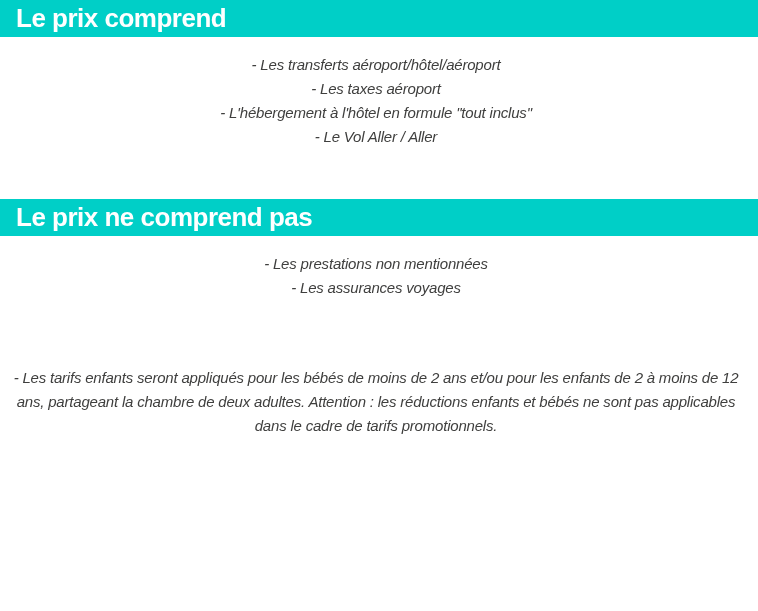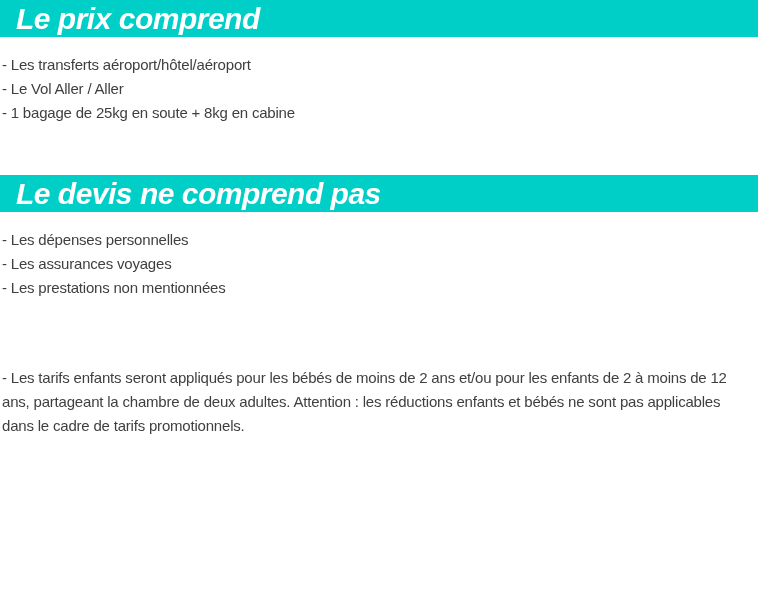--- a/index.html
+++ b/index.html
@@ -18,63 +18,64 @@
     box-sizing: border-box;
     width: 758px;
     height: 37px;
     background: var(--accent, #00CFC7);
     display: flex;
     align-items: center;
     padding-left: 16px;
   }
   .section-title {
     color: var(--header-text, #ffffff);
-    font-size: 30px;
+    font-size: 26px;
     font-weight: bold;
-    font-style: italic;
     letter-spacing: -0.5px;
     white-space: nowrap;
   }
   .section-body {
     box-sizing: border-box;
     padding: 16px 8px 50px 2px;
   }
   .section:last-child .section-body {
     padding-bottom: 14px;
   }
   .section-body p {
     margin: 0;
     font-size: 15px;
+    font-style: italic;
     line-height: 24px;
     letter-spacing: -0.2px;
     color: var(--body-text, #3F3F3E);
+    text-align: center;
   }
 </style>
 </head>
 <body>
 
 <div class="section">
   <div class="section-header">
     <span class="section-title">Le prix comprend</span>
   </div>
   <div class="section-body">
     <p>- Les transferts aéroport/hôtel/aéroport</p>
+    <p>- Les taxes aéroport</p>
+    <p>- L'hébergement à l'hôtel en formule "tout inclus"</p>
     <p>- Le Vol Aller / Aller</p>
-    <p>- 1 bagage de 25kg en soute + 8kg en cabine</p>
   </div>
 </div>
 
 <div class="section">
   <div class="section-header">
-    <span class="section-title">Le devis ne comprend pas</span>
+    <span class="section-title">Le prix ne comprend pas</span>
   </div>
   <div class="section-body">
-    <p>- Les dépenses personnelles</p>
+    <p>- Les prestations non mentionnées</p>
     <p>- Les assurances voyages</p>
-    <p>- Les prestations non mentionnées</p>
   </div>
 </div>
 
 <div class="section">
   <div class="section-body">
     <p>- Les tarifs enfants seront appliqués pour les bébés de moins de 2 ans et/ou pour les enfants de 2 à moins de 12 ans, partageant la chambre de deux adultes. Attention : les réductions enfants et bébés ne sont pas applicables dans le cadre de tarifs promotionnels.</p>
   </div>
 </div>
 
 </body></html>

